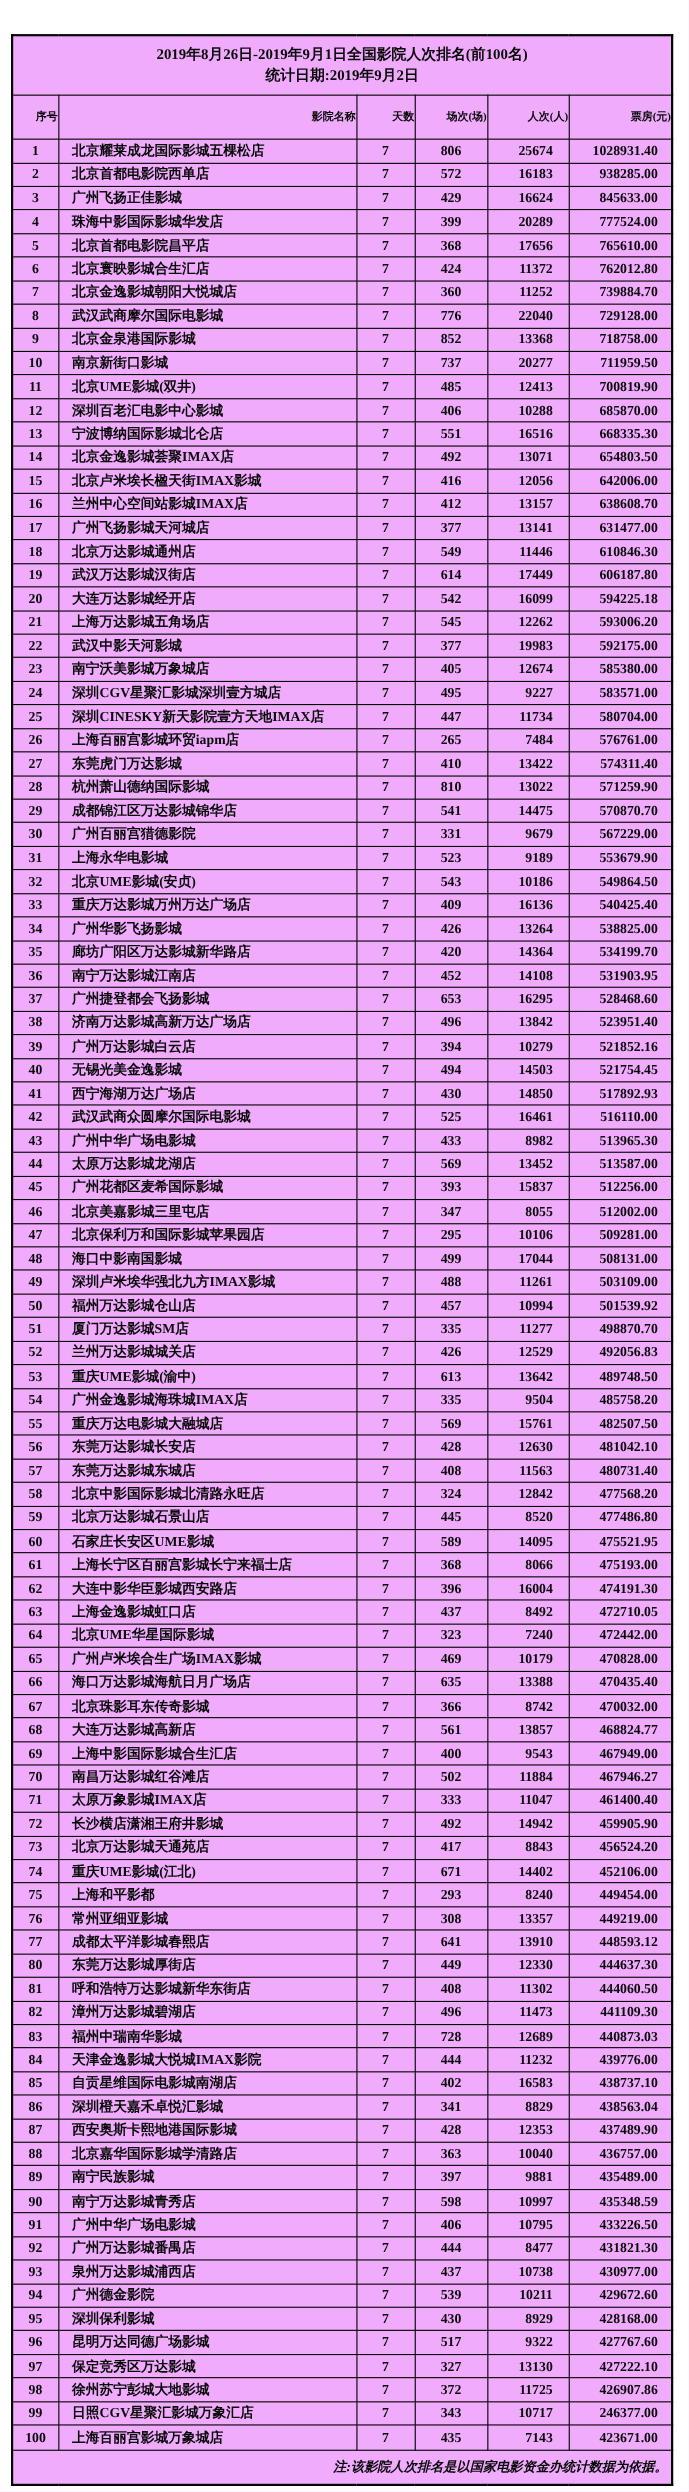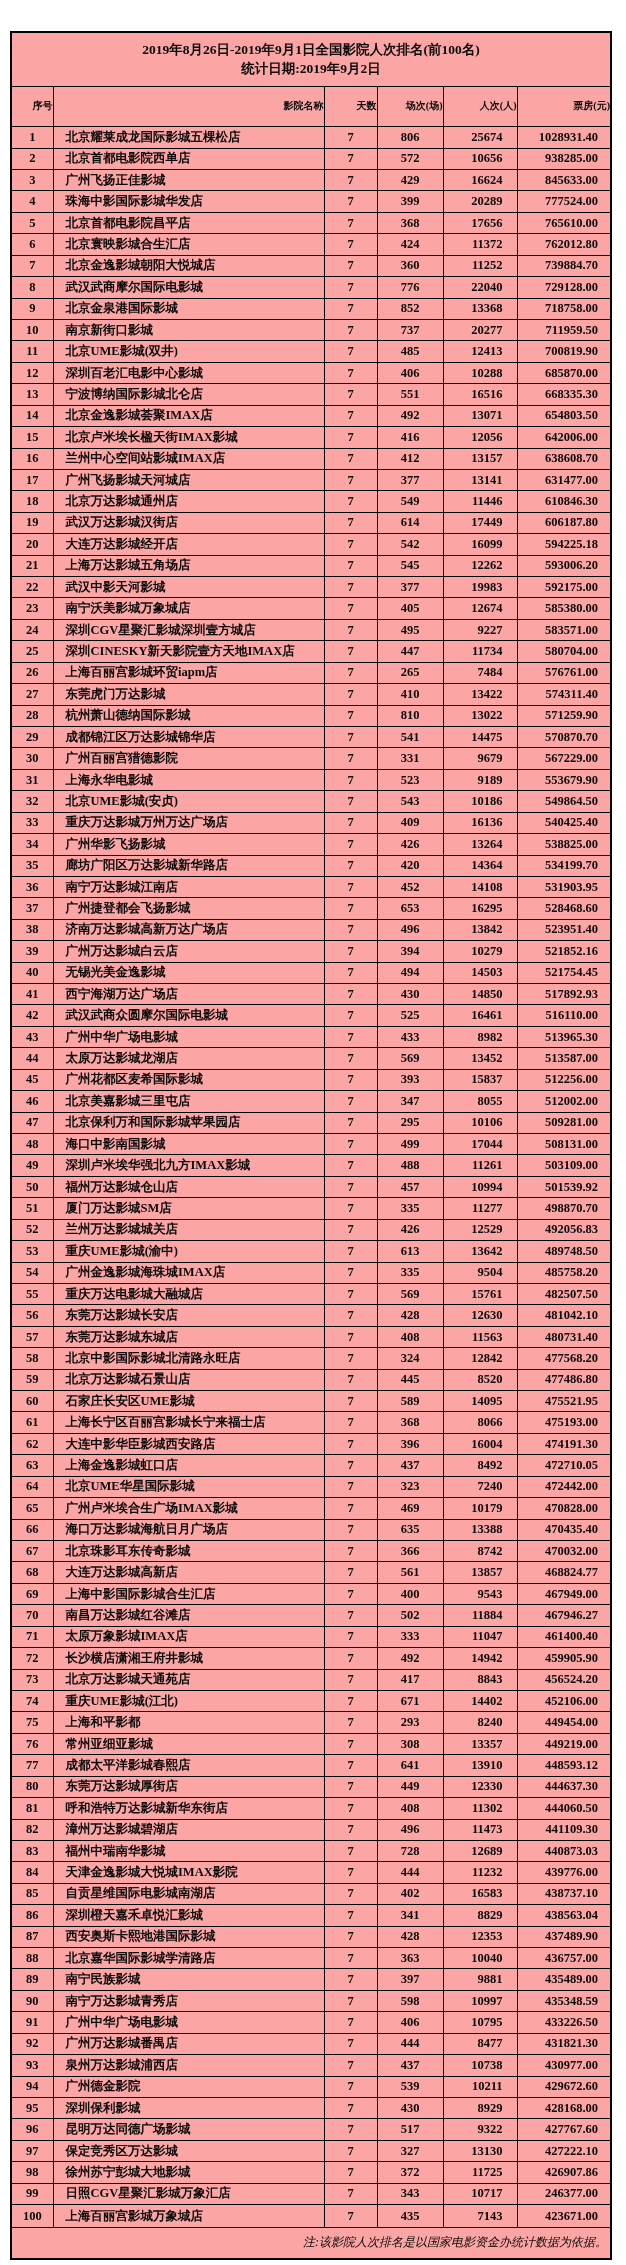--- a/index.html
+++ b/index.html
@@ -7,21 +7,21 @@
     width: 626px; height: 2265px;
     font-family: "Liberation Serif", "DejaVu Serif", serif;
     color: #000;
   }
   .sheet { position: relative; width: 626px; height: 2265px; background: #fff; overflow: hidden; }
   table.rank-table {
     position: absolute; left: 10px; top: 31px;
     width: 600px; height: 2229px;
     border-collapse: collapse; table-layout: fixed;
     border: 2px solid #000;
-    background: #fca5a5;
+    background: #f0abfc;
   }
   .rank-table td, .rank-table th {
     border: 1px solid #000;
     padding: 0;
     font-weight: bold;
     color: #0a0a0a;
     overflow: hidden;
     white-space: nowrap;
   }
   tr.title-row td {
@@ -38,21 +38,21 @@
   td.c2 { text-align: center; }
   td.c3 { text-align: center; }
   td.c4 { text-align: right; padding-right: 14px; }
   td.c5 { text-align: right; padding-right: 12px; }
   tr.note-row td {
     height: 25px;
     text-align: right;
     padding-right: 3px;
     font-size: 12px;
     font-style: italic;
-    font-weight: normal;
+    font-weight: bold;
   }
 </style>
 </head>
 <body>
 
 <div class="sheet">
   <table class="rank-table">
     <colgroup>
       <col style="width:42px">
         <col style="width:271px">
@@ -85,21 +85,21 @@
           <td class="c2">7</td>
           <td class="c3">806</td>
           <td class="c4">25674</td>
           <td class="c5">1028931.40</td>
         </tr>
         <tr class="data-row">
           <td class="c0">2</td>
           <td class="c1">北京首都电影院西单店</td>
           <td class="c2">7</td>
           <td class="c3">572</td>
-          <td class="c4">10656</td>
+          <td class="c4">16183</td>
           <td class="c5">938285.00</td>
         </tr>
         <tr class="data-row">
           <td class="c0">3</td>
           <td class="c1">广州飞扬正佳影城</td>
           <td class="c2">7</td>
           <td class="c3">429</td>
           <td class="c4">16624</td>
           <td class="c5">845633.00</td>
         </tr>

